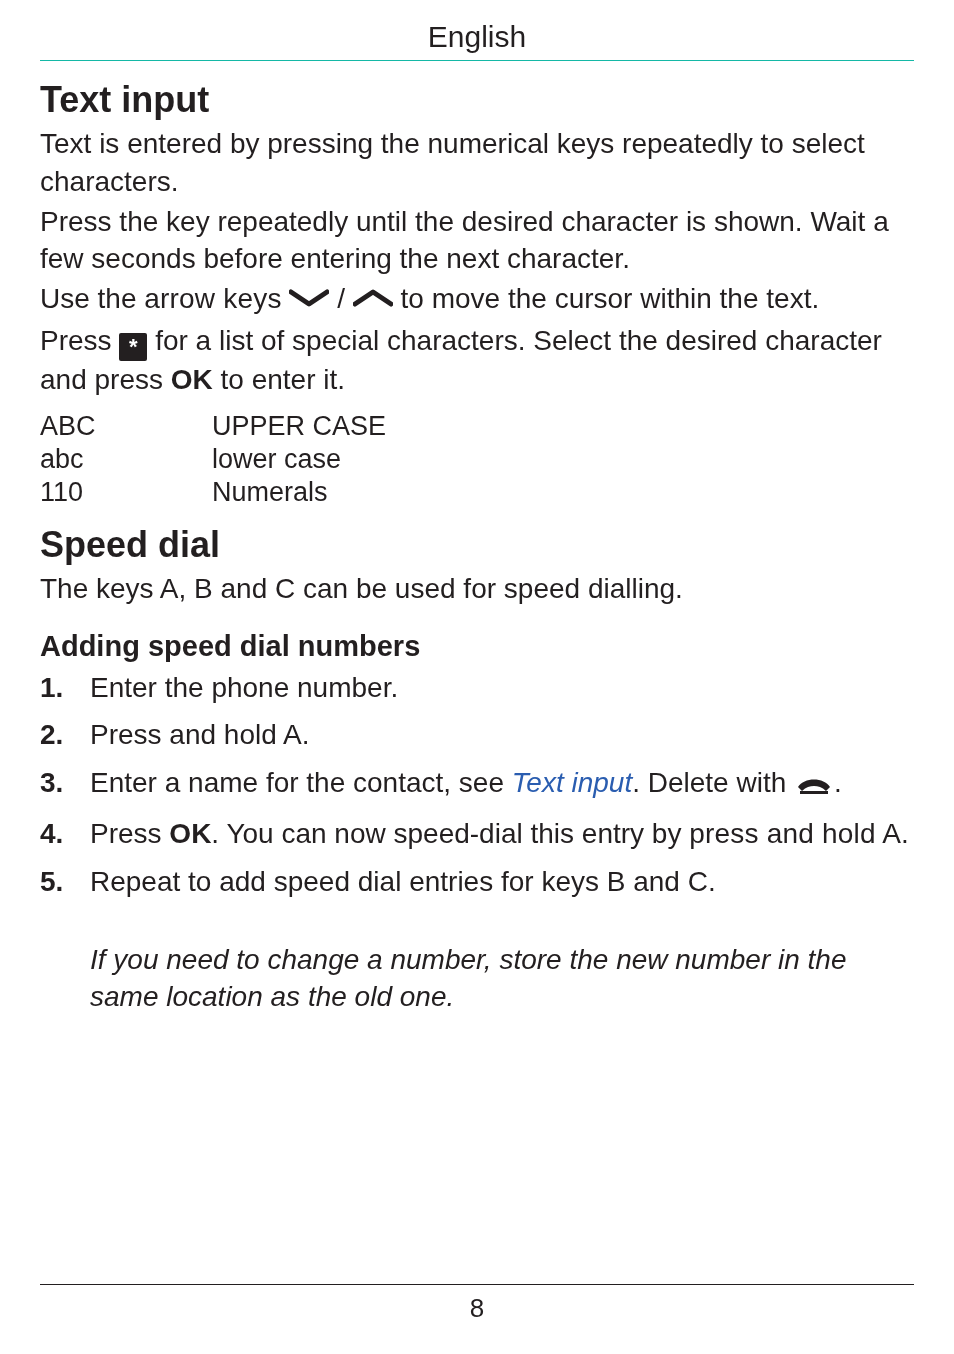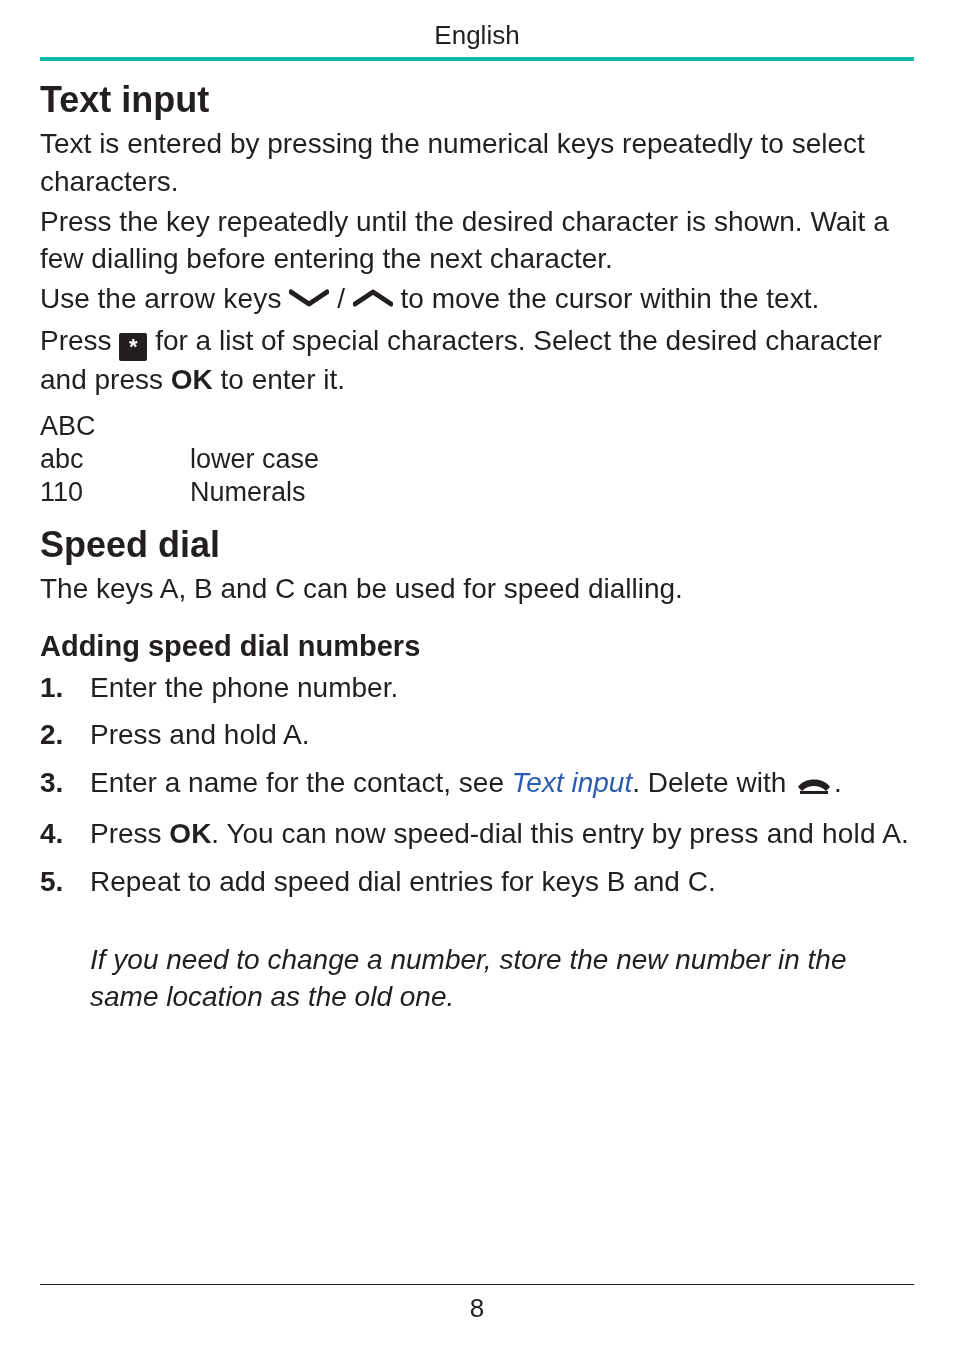--- a/index.html
+++ b/index.html
@@ -6,23 +6,23 @@
   html, body { width: 954px; height: 1354px; background: #fff; }
   body {
     font-family: "Helvetica Neue", Helvetica, Arial, sans-serif;
     color: #231f20;
     padding: 20px 40px 30px 40px;
     display: flex;
     flex-direction: column;
   }
   .header-lang {
     text-align: center;
-    font-size: 26px;
+    font-size: 30px;
     padding-bottom: 6px;
-    border-bottom: 4px solid #14b8a6;
+    border-bottom: 1px solid #14b8a6;
     margin-bottom: 12px;
   }
   h2.section {
     font-size: 36px;
     font-weight: 700;
     margin-top: 6px;
     margin-bottom: 4px;
   }
   .body-text {
     font-size: 28px;
@@ -52,21 +52,21 @@
   .end-call-icon {
     display: inline-block;
     vertical-align: -3px;
   }
   .end-call-icon svg { width: 40px; height: 22px; }
   .case-table {
     margin-top: 10px;
     margin-bottom: 8px;
     font-size: 27px;
   }
-  .case-table .row { display: flex; margin-bottom: 2px; }
+  .case-table .row { display: flex; margin-bottom: 2px; gap: 22px; }
   .case-table .col1 { width: 150px; }
   .case-table .col2 { }
   h3.subsection {
     font-size: 29px;
     font-weight: 700;
     margin-top: 20px;
     margin-bottom: 6px;
   }
   ol.steps {
     list-style: none;
@@ -108,21 +108,21 @@
 </style>
 </head>
 <body>
 
 <div class="header-lang">English</div>
 
 <h2 class="section">Text input</h2>
 
 <div class="body-text">
   <p>Text is entered by pressing the numerical keys repeatedly to select characters.</p>
-  <p>Press the key repeatedly until the desired character is shown. Wait a few dialling before entering the next character.</p>
+  <p>Press the key repeatedly until the desired character is shown. Wait a few seconds before entering the next character.</p>
   <p>
     <span>Use the </span><span class="arrow-keys-label">arrow keys</span>
     <span class="arrow-down">
       <svg viewBox="0 0 40 22">
           <path d="M2 4 L20 16 L38 4" stroke="#231f20" stroke-width="5" fill="none" stroke-linecap="round" stroke-linejoin="round"></path>
         </svg>
     </span><span> / </span><span class="arrow-up">
       <svg viewBox="0 0 40 22">
           <path d="M2 16 L20 4 L38 16" stroke="#231f20" stroke-width="5" fill="none" stroke-linecap="round" stroke-linejoin="round"></path>
         </svg>
@@ -130,20 +130,21 @@
     <span> to move the cursor within the text.</span>
   </p>
   <p>
     <span>Press </span><span class="iconbox">*</span><span> for a list of special characters. Select the desired cha­racter and press </span><span class="ok-key">OK</span><span> to enter it.</span>
   </p>
 </div>
 
 <div class="case-table">
   <div class="row">
     <div class="col1">ABC</div>
+    <div class="col2">UPPER CASE</div>
   </div>
   <div class="row">
     <div class="col1">abc</div>
     <div class="col2">lower case</div>
   </div>
   <div class="row">
     <div class="col1">110</div>
     <div class="col2">Numerals</div>
   </div>
 </div>

